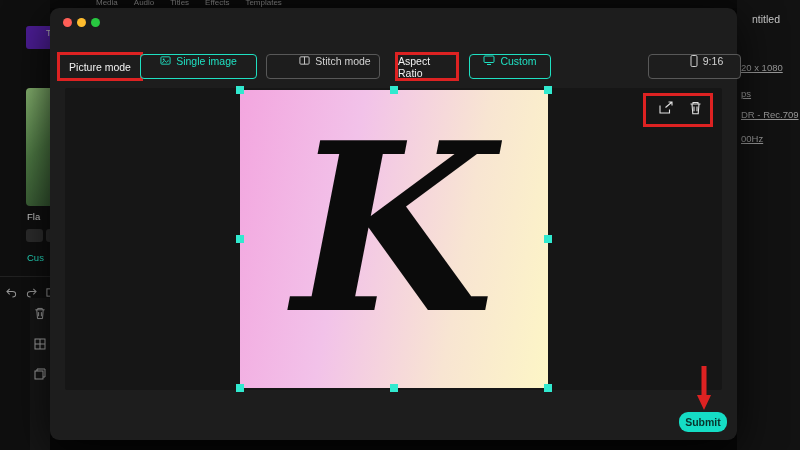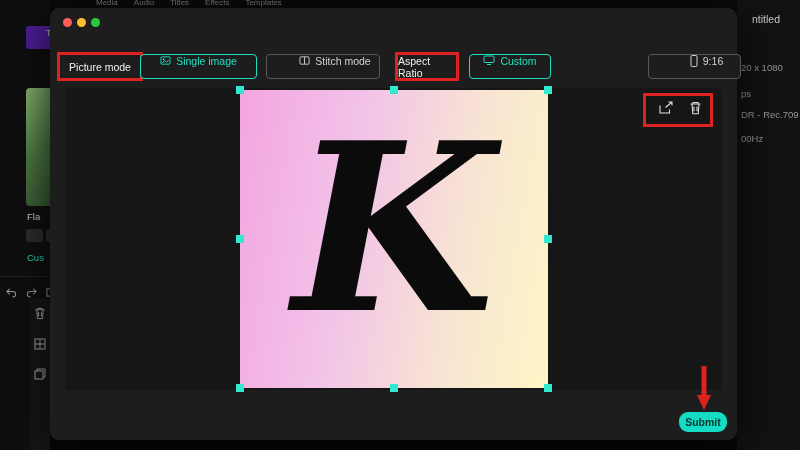--- a/index.html
+++ b/index.html
@@ -18,21 +18,21 @@
   #media-name{left:27px;top:211px;font-size:9.5px;color:#cfcfcf;z-index:1;}
   .mini-pill{top:229px;width:17px;height:13px;background:#2d2d2d;border-radius:3px;z-index:1;}
   #media-link{left:27px;top:252px;font-size:9.5px;color:#24dfc2;z-index:1;}
   #left-divider{left:0;top:276px;width:50px;height:1px;background:#222;z-index:1;}
   #bottom-toolbar{left:6px;top:284px;display:flex;gap:9px;color:#9a9a9a;z-index:1;}
   #left-strip{left:30px;top:298px;width:20px;height:152px;background:#161616;z-index:1;}
   .strip-icon{left:34px;color:#a8a8a8;z-index:1;}
 
   #right-panel{left:737px;top:0;width:63px;height:450px;background:#121212;z-index:1;}
   #project-title{left:752px;top:13px;font-size:10.5px;color:#c9c9c9;z-index:1;}
-  .prop{left:741px;font-size:9.5px;color:#989898;white-space:nowrap;z-index:1;}
+  .prop{left:741px;font-size:9.5px;color:#989898;white-space:nowrap;z-index:1;text-decoration:underline;}
 
   
   #modal{left:50px;top:8px;width:687px;height:432px;background:#1d1d1d;border-radius:9px;
          box-shadow:0 10px 45px rgba(0,0,0,.75);z-index:5;}
   .light{top:10px;width:9px;height:9px;border-radius:50%;position:absolute;}
   #modal-title{left:0;right:0;top:9px;text-align:center;font-size:12px;font-weight:bold;color:#e9e9e9;}
 
   .ctl-btn{top:46px;height:25px;border-radius:4px;display:flex;align-items:flex-start;justify-content:center;
            gap:5px;font-size:10.5px;background:#1d1d1d;position:absolute;cursor:pointer;}
   .ctl-neutral{border:1px solid #585858;color:#d2d2d2;padding-left:24px;}

